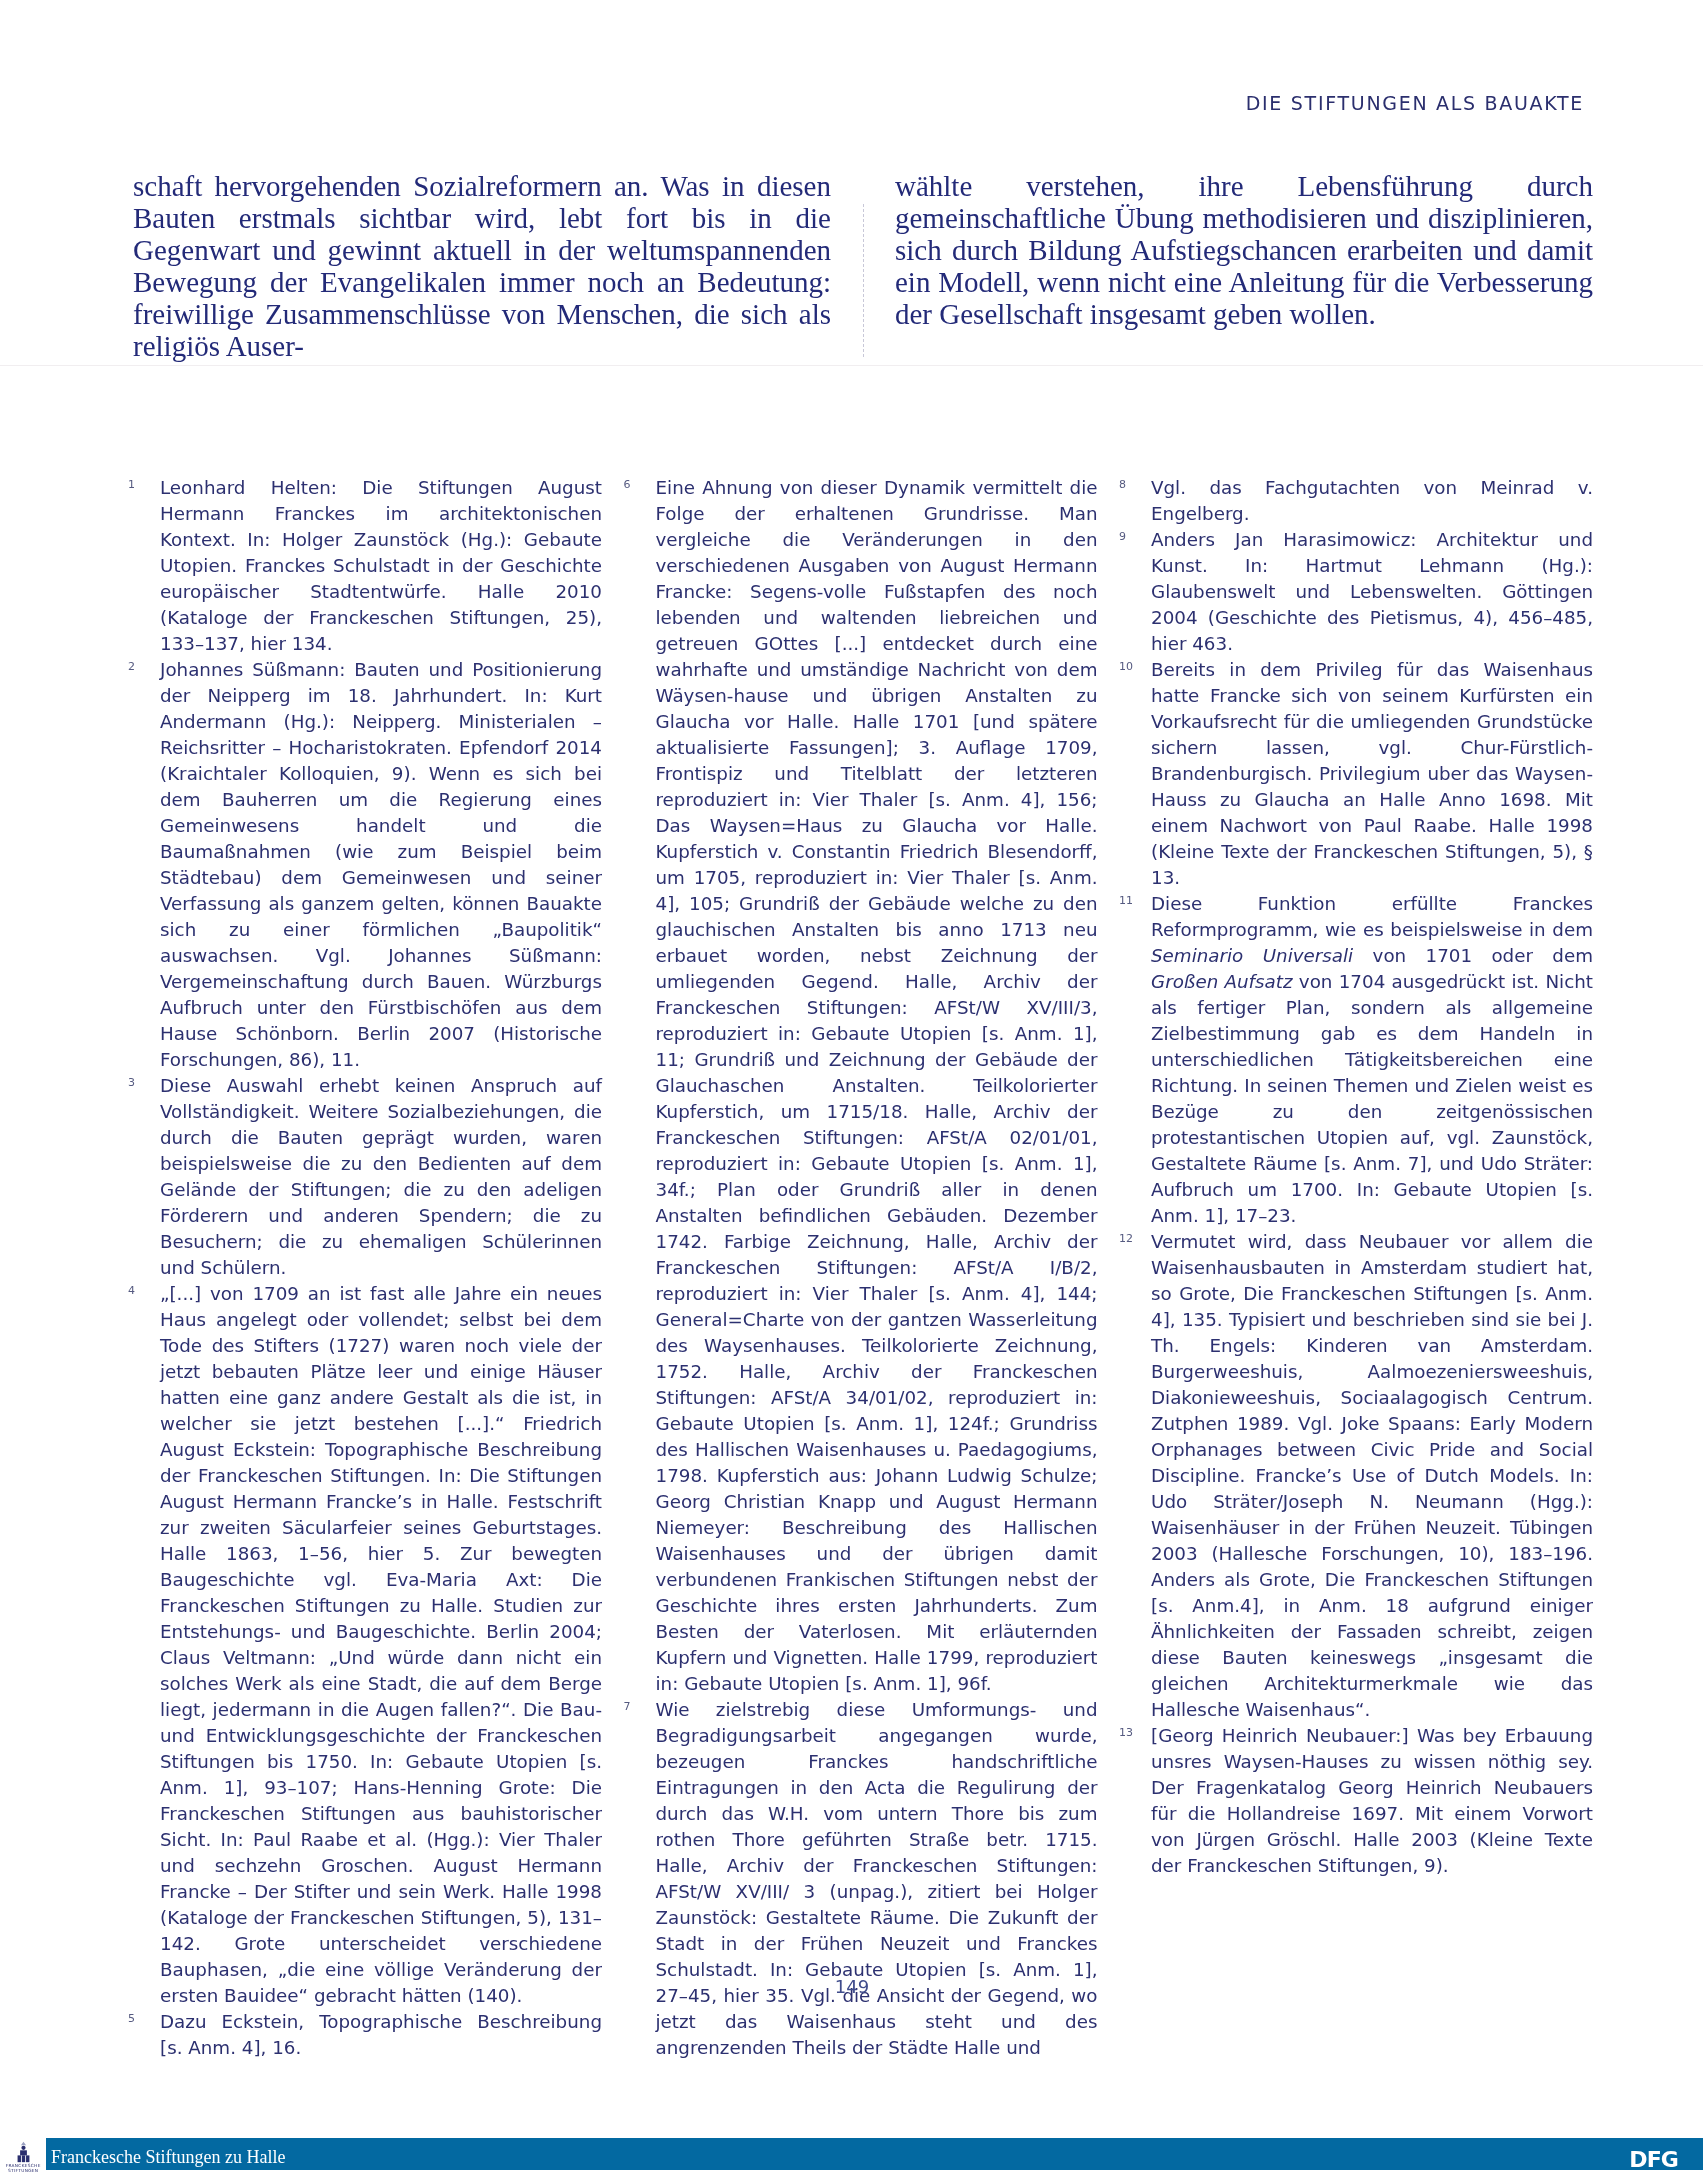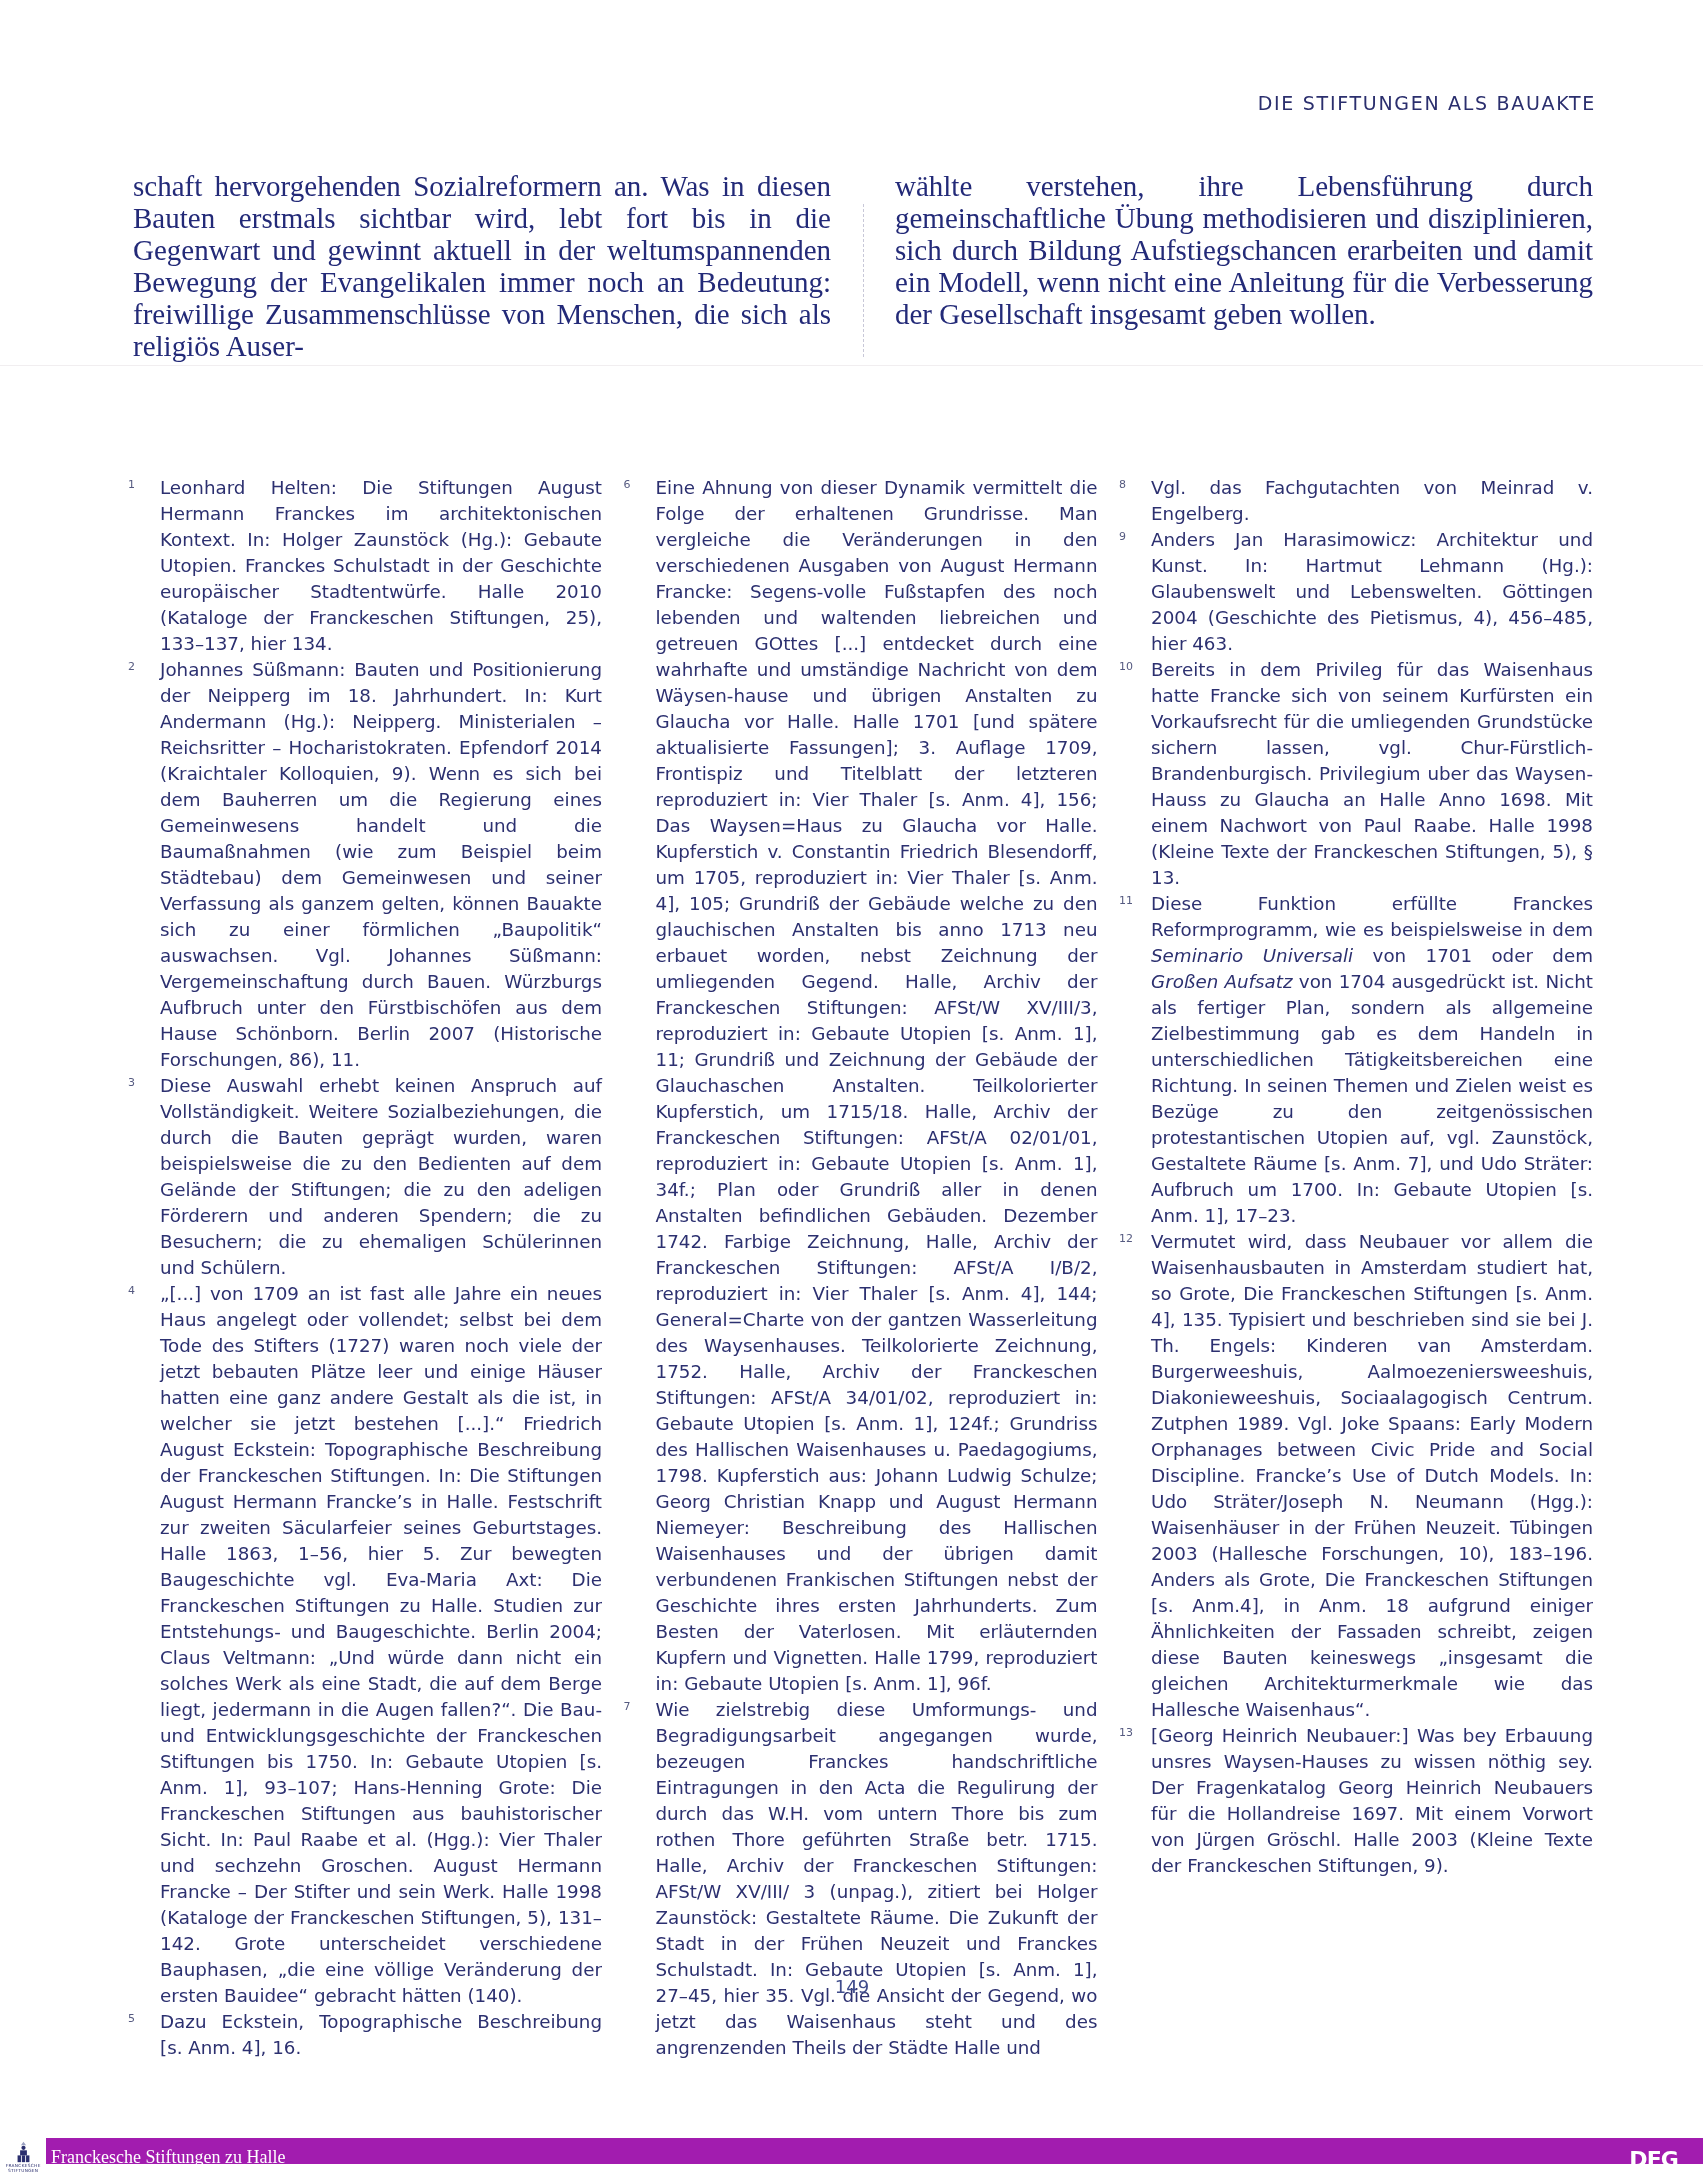--- a/index.html
+++ b/index.html
@@ -2,21 +2,21 @@
 <html style="font-size:13.6px"><head>
 <meta charset="utf-8">
 <style>
   html, body { margin: 0; padding: 0; }
   body {
     width: 1704px; height: 2181px; position: relative;
     background: #ffffff; overflow: hidden;
     color: #2b2f6e;
   }
   .running-head {
-    position: absolute; top: 92px; right: 108px;
+    position: absolute; top: 92px; right: 120px;
     font-family: "DejaVu Sans", sans-serif;
     font-size: 19px; letter-spacing: 1.7px; color: #2b2f6e;
   }
   .main-text {
     position: absolute; top: 170px; left: 133px; width: 1460px;
     display: flex; justify-content: space-between;
   }
   .main-col {
     width: 698px;
     font-family: Liberation Serif, serif;
@@ -47,22 +47,22 @@
     font-size: 11px; line-height: 19px; color: #555a80;
   }
   .note .txt { flex: 1; text-align: justify; hyphens: manual; }
   .note.cont .num { visibility: hidden; }
   .note i { font-style: italic; }
   .page-number {
     position: absolute; top: 1976px; left: 0; width: 1704px; text-align: center;
     font-family: "DejaVu Sans", sans-serif; font-size: 18px; color: #3f4c8c;
   }
   .footer-bar {
-    position: absolute; top: 2138px; left: 46px; width: 1658px; height: 26px;
-    background: #a21caf;
+    position: absolute; top: 2138px; left: 46px; width: 1658px; height: 32px;
+    background: #0369a1;
     text-align: center;
   }
   .footer-text {
     position: absolute; left: 5.1px; top: 8.5px;
     font-family: "Liberation Serif", serif; font-size: 18px; color: #ffffff;
   }
   .dfg-logo {
     position: absolute; right: 26px; top: 9.4px;
     font-family: "DejaVu Sans", sans-serif; font-weight: bold; font-size: 22px;
     color: #ffffff; letter-spacing: -0.9px;

